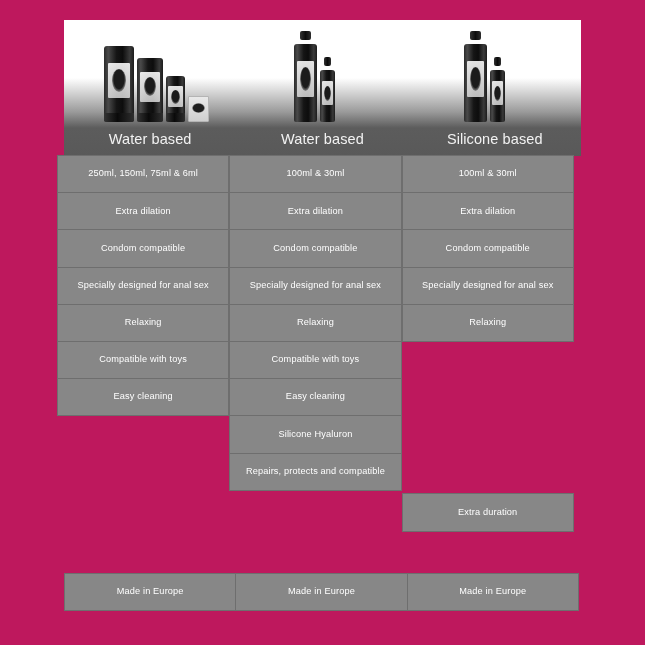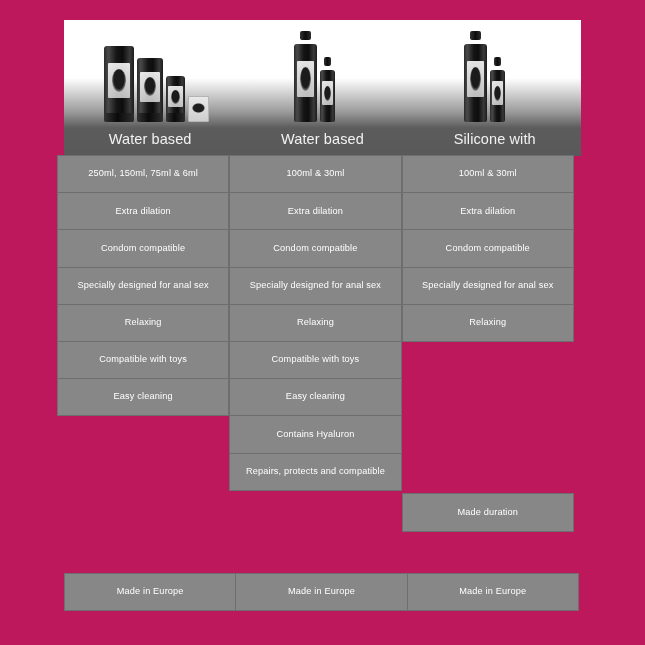--- a/index.html
+++ b/index.html
@@ -230,21 +230,21 @@
   </div>
 
   <div class="header-labels">
     <div class="header-cell">
       <span>Water based</span>
     </div>
     <div class="header-cell">
       <span>Water based</span>
     </div>
     <div class="header-cell">
-      <span>Silicone with</span>
+      <span>Silicone based</span>
     </div>
   </div>
 
   <div class="grid">
 
     <div class="col col-0">
       <div class="cell h38">250ml, 150ml, 75ml &amp; 6ml</div>
       <div class="cell h38">Extra dilation</div>
       <div class="cell h38">Condom compatible</div>
       <div class="cell h38">Specially designed for anal sex</div>
@@ -254,32 +254,32 @@
     </div>
 
     <div class="col col-1">
       <div class="cell h38">100ml &amp; 30ml</div>
       <div class="cell h38">Extra dilation</div>
       <div class="cell h38">Condom compatible</div>
       <div class="cell h38">Specially designed for anal sex</div>
       <div class="cell h38">Relaxing</div>
       <div class="cell h38">Compatible with toys</div>
       <div class="cell h38">Easy cleaning</div>
-      <div class="cell h38">Contains Hyaluron</div>
+      <div class="cell h38">Silicone Hyaluron</div>
       <div class="cell h38">Repairs, protects and compatible</div>
     </div>
 
     <div class="col col-2">
       <div class="cell h38">100ml &amp;  30ml</div>
       <div class="cell h38">Extra dilation</div>
       <div class="cell h38">Condom compatible</div>
       <div class="cell h38">Specially designed for anal sex</div>
       <div class="cell h38">Relaxing</div>
       <div class="spacer" style="height:152.5px;"></div>
-      <div class="cell h38">Made duration</div>
+      <div class="cell h38">Extra duration</div>
     </div>
 
   </div>
 
   <div class="footer-row">
     <div class="cell h38">Made in Europe</div>
     <div class="cell h38">Made in Europe</div>
     <div class="cell h38">Made in Europe</div>
   </div>
 

